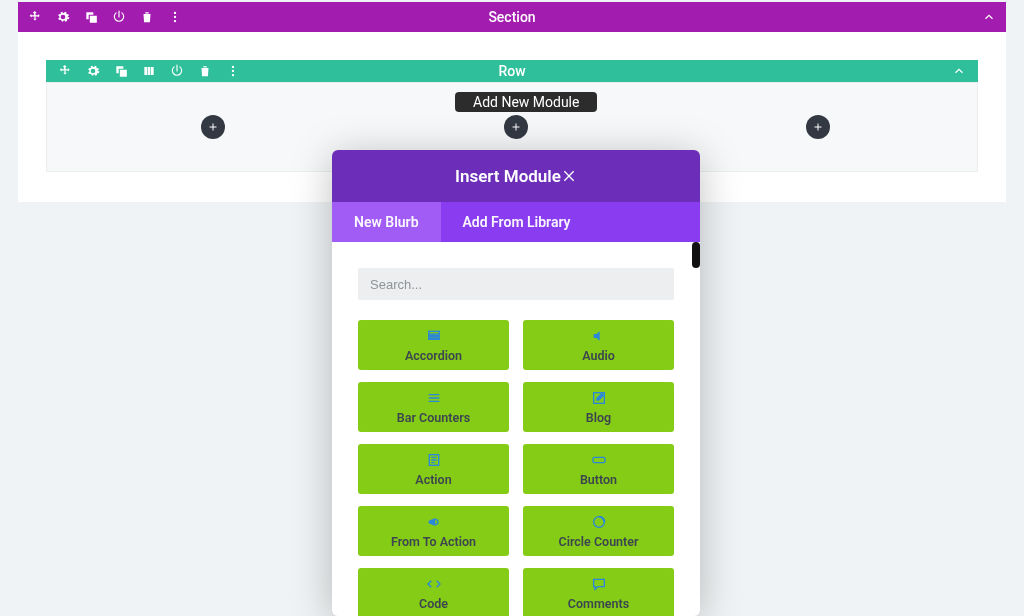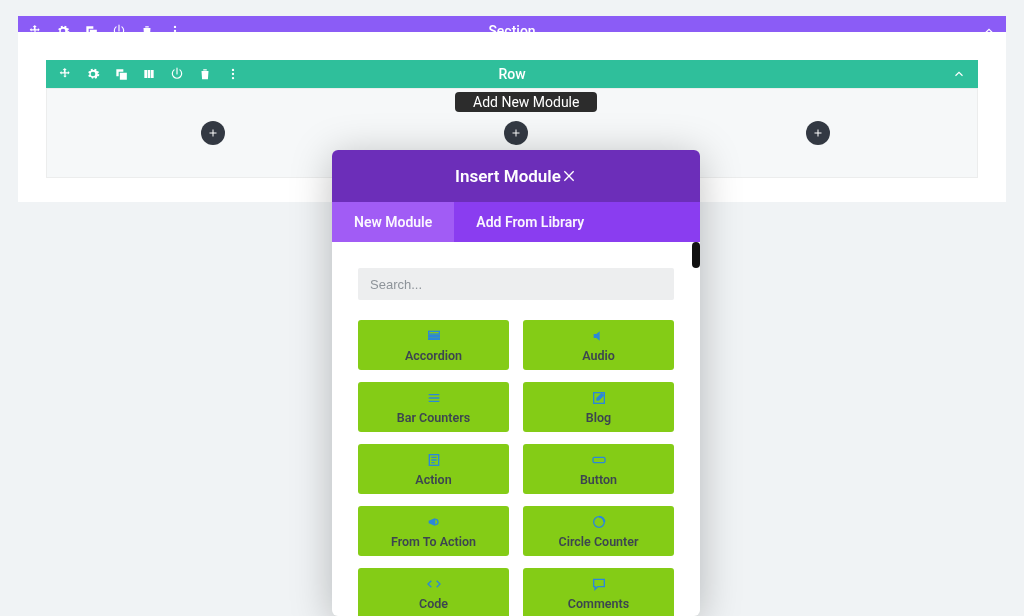--- a/index.html
+++ b/index.html
@@ -6,40 +6,40 @@
 body {
   font-family: -apple-system, BlinkMacSystemFont, "Segoe UI", Roboto, Helvetica, Arial, sans-serif;
   background: #f0f3f5;
   width: 1024px;
   height: 616px;
   overflow: hidden;
   position: relative;
 }
 .section-bar {
   position: absolute;
-  left: 18px; top: 16px;
+  left: 18px; top: 2px;
   width: 988px;
   height: 30px;
-  background: #8b5cf6;
+  background: #a21caf;
   display: flex;
   align-items: center;
   padding: 0 10px;
   color: #fff;
 }
 .row-container {
   position: absolute;
   left: 18px; top: 32px;
   width: 988px;
   height: 170px;
   background: #fff;
   padding: 28px;
 }
 .row-bar {
   width: 100%;
-  height: 28px;
+  height: 22px;
   background: #2fbf9b;
   display: flex;
   align-items: center;
   padding: 0 12px;
   color: #fff;
 }
 .row-body {
   width: 100%;
   height: 90px;
   background: #f6f8f9;
@@ -292,21 +292,21 @@
 <div class="modal">
   <div class="modal-header">
     <h2>Insert Module</h2>
     <span class="modal-close">
       <svg viewBox="0 0 24 24">
           <path d="M5 5l14 14M19 5L5 19" stroke="#fff" stroke-width="2"></path>
         </svg>
     </span>
   </div>
   <div class="modal-tabs">
-    <div class="modal-tab active">New Module</div>
+    <div class="modal-tab active">New Blurb</div>
     <div class="modal-tab">Add From Library</div>
   </div>
   <div class="modal-body">
     <div class="modal-scrollbar"></div>
     <input class="search" type="text" placeholder="Search..." style="">
     <div class="grid">
 
       <div class="module-card">
         <svg viewBox="0 0 24 24">
             <rect x="4" y="5" width="16" height="4"></rect>

